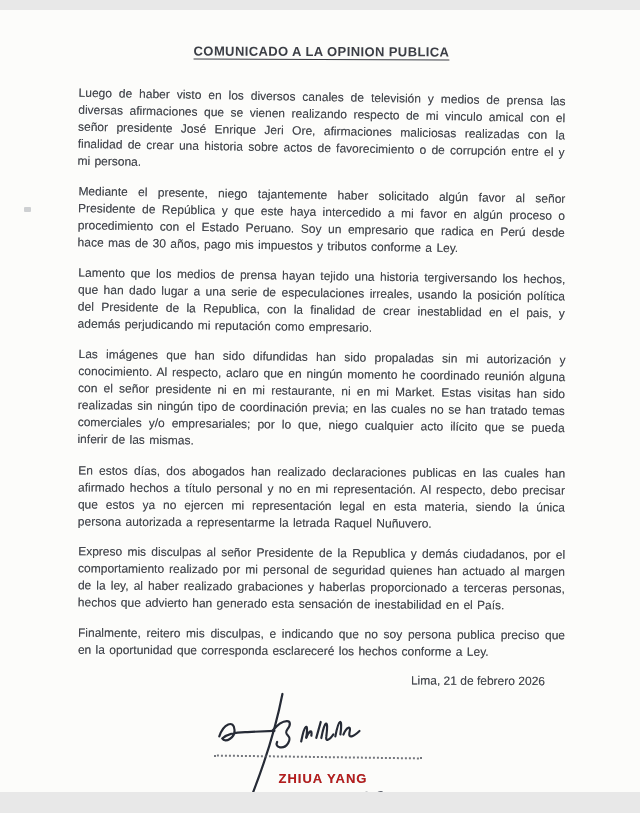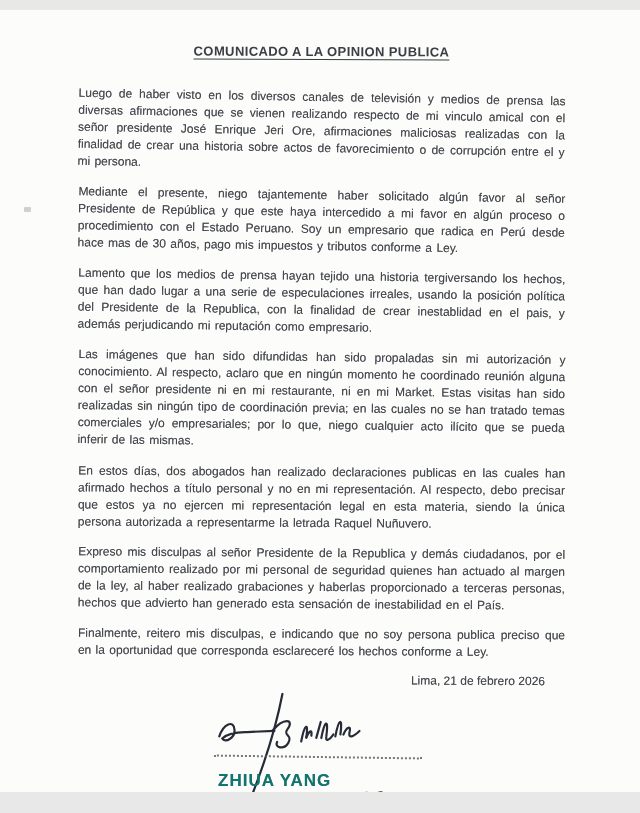--- a/index.html
+++ b/index.html
@@ -51,23 +51,23 @@
   .sig-block{position:relative;height:128px;}
   .sig-svg{position:absolute;left:135px;top:-4px;transform:rotate(1.5deg);}
   .sig-dots{
     position:absolute;left:136px;top:47px;width:208px;height:12px;
     border-bottom:2px dotted #53565e;
     opacity:.8;
     transform:rotate(.8deg);
   }
   .sig-name{
     position:absolute;left:140px;top:74px;width:210px;
-    text-align:left;
-    font-size:17px;font-weight:bold;letter-spacing:1px;
-    color:#0f766e;
+    text-align:center;
+    font-size:13px;font-weight:bold;letter-spacing:1px;
+    color:#b91c1c;
     text-shadow:0 0 .35px rgba(60,63,70,.55);
   }
   .sig-id{
     position:absolute;left:170px;top:92px;width:210px;
     font-family:"DejaVu Serif","Liberation Serif",serif;
     font-style:italic;
     font-size:16px;letter-spacing:2px;
     color:#333845;
     transform:rotate(-2deg);
   }

